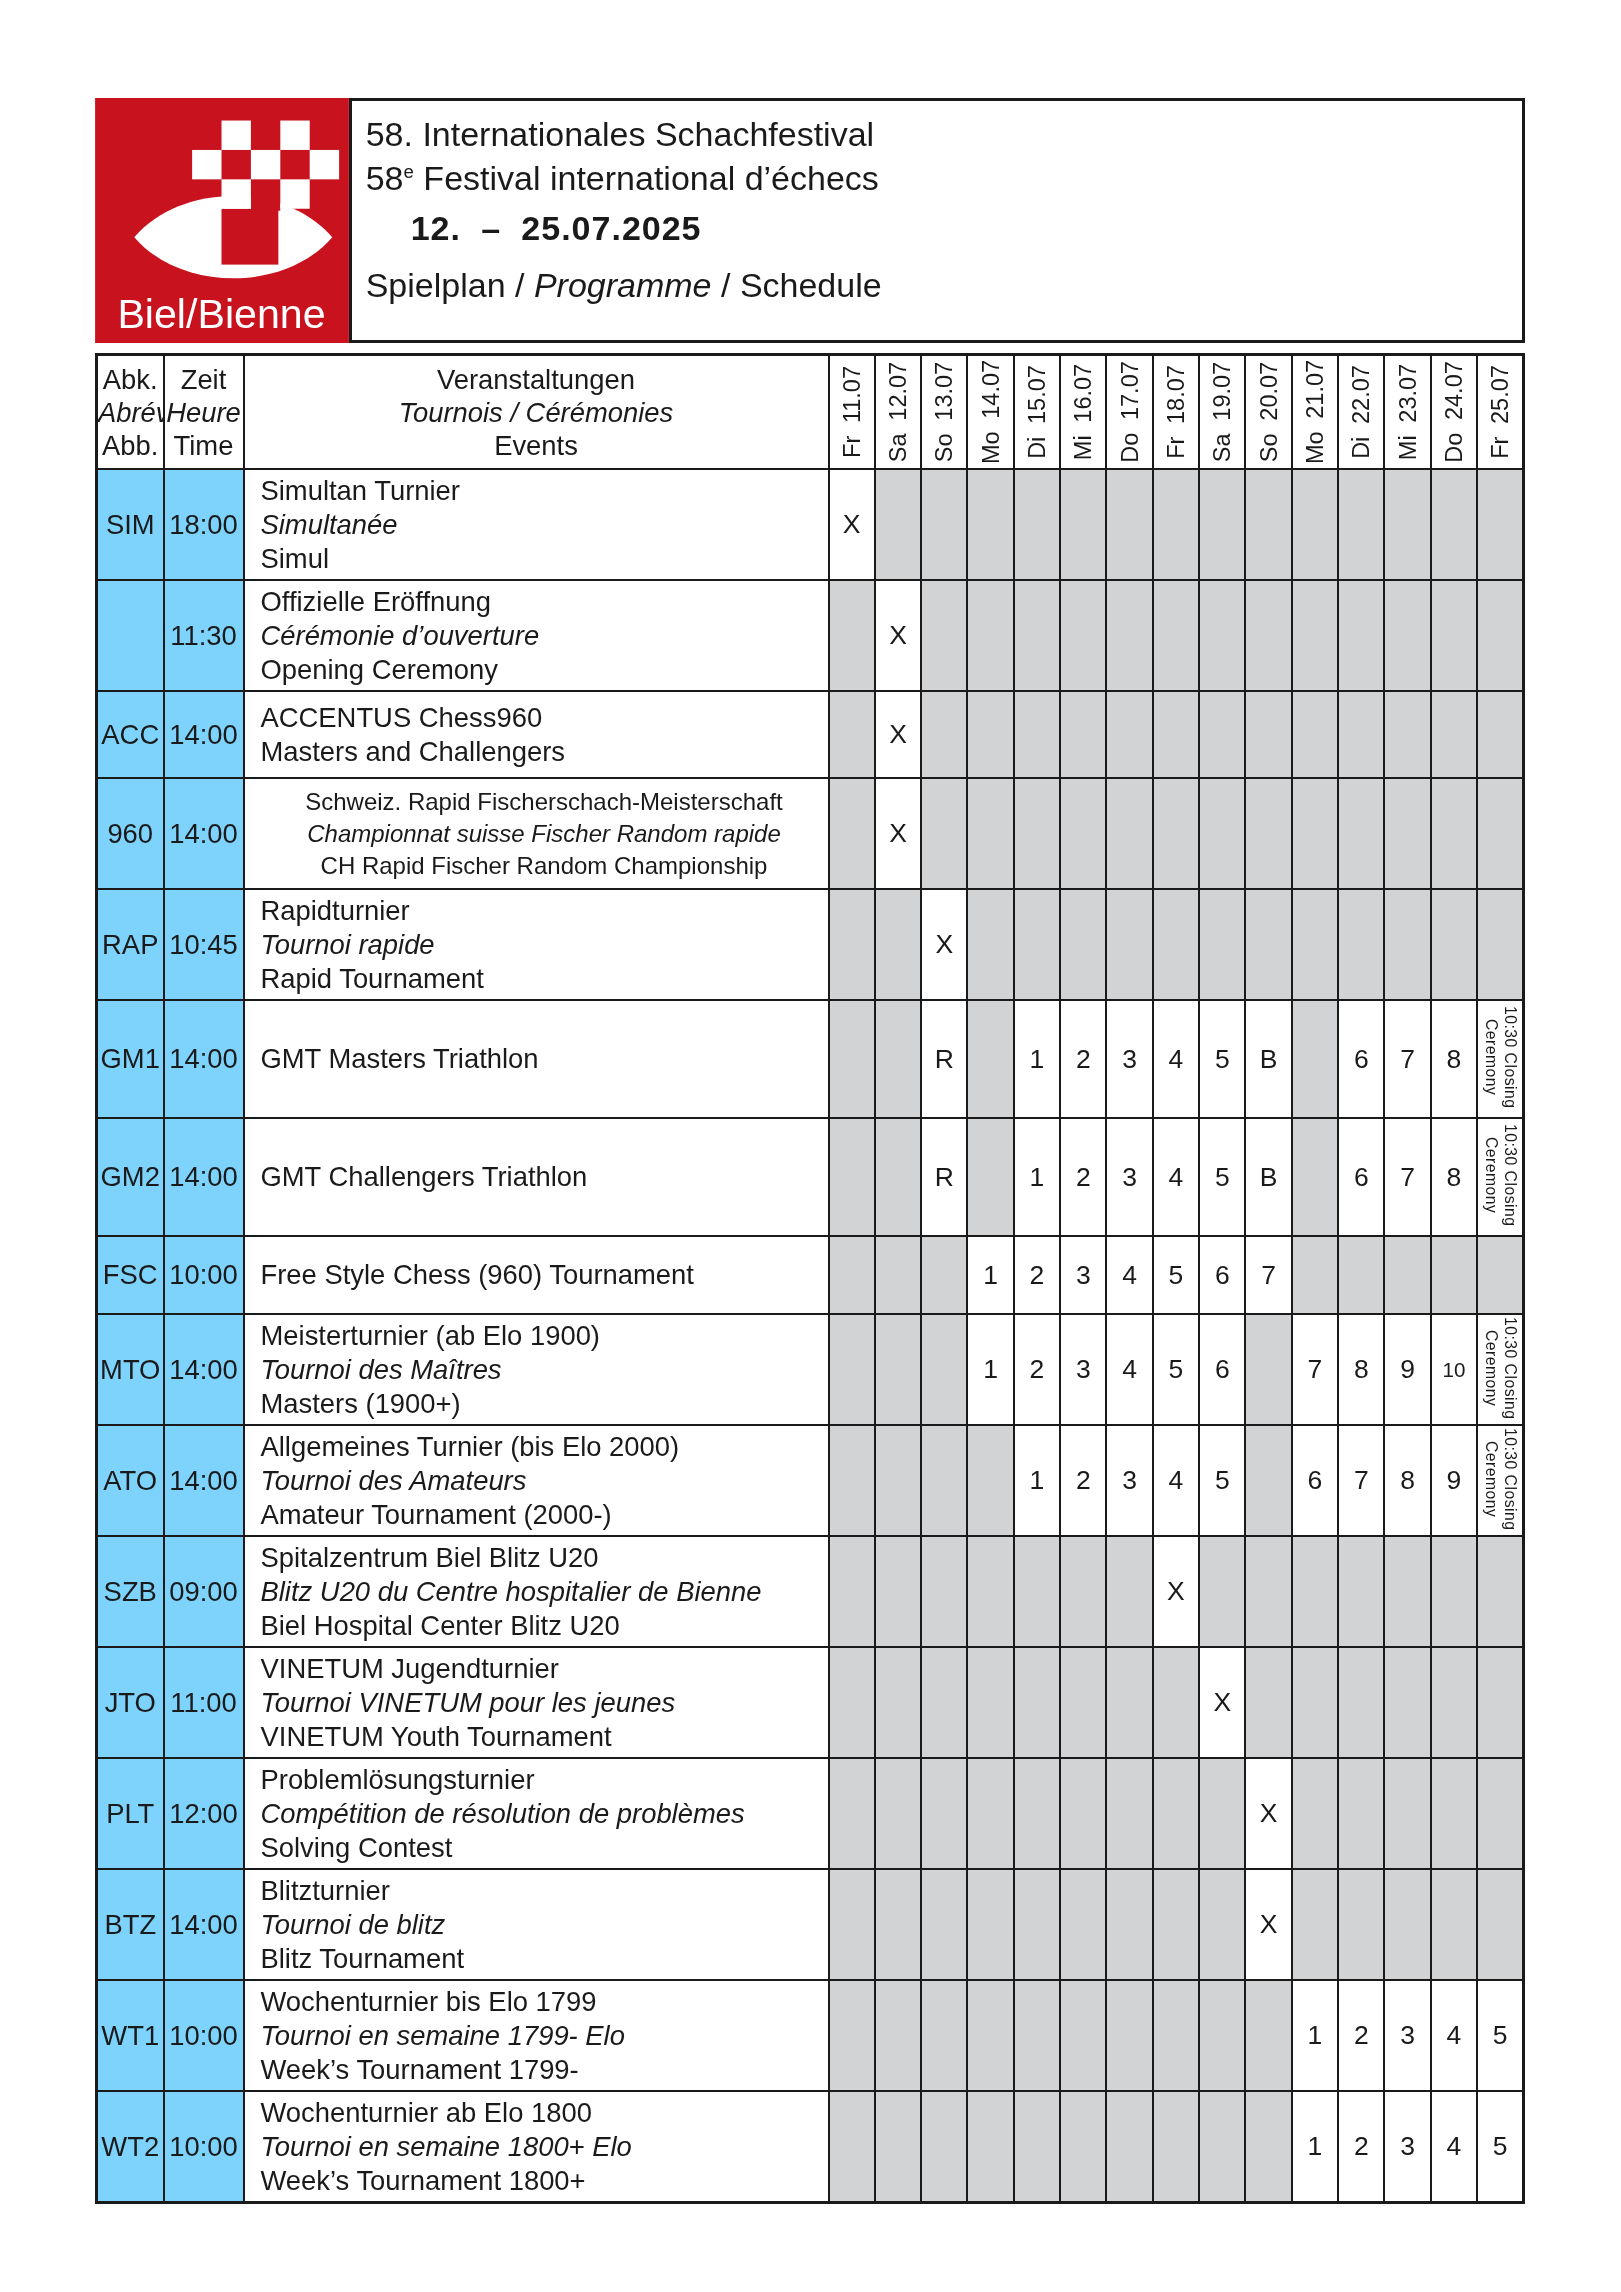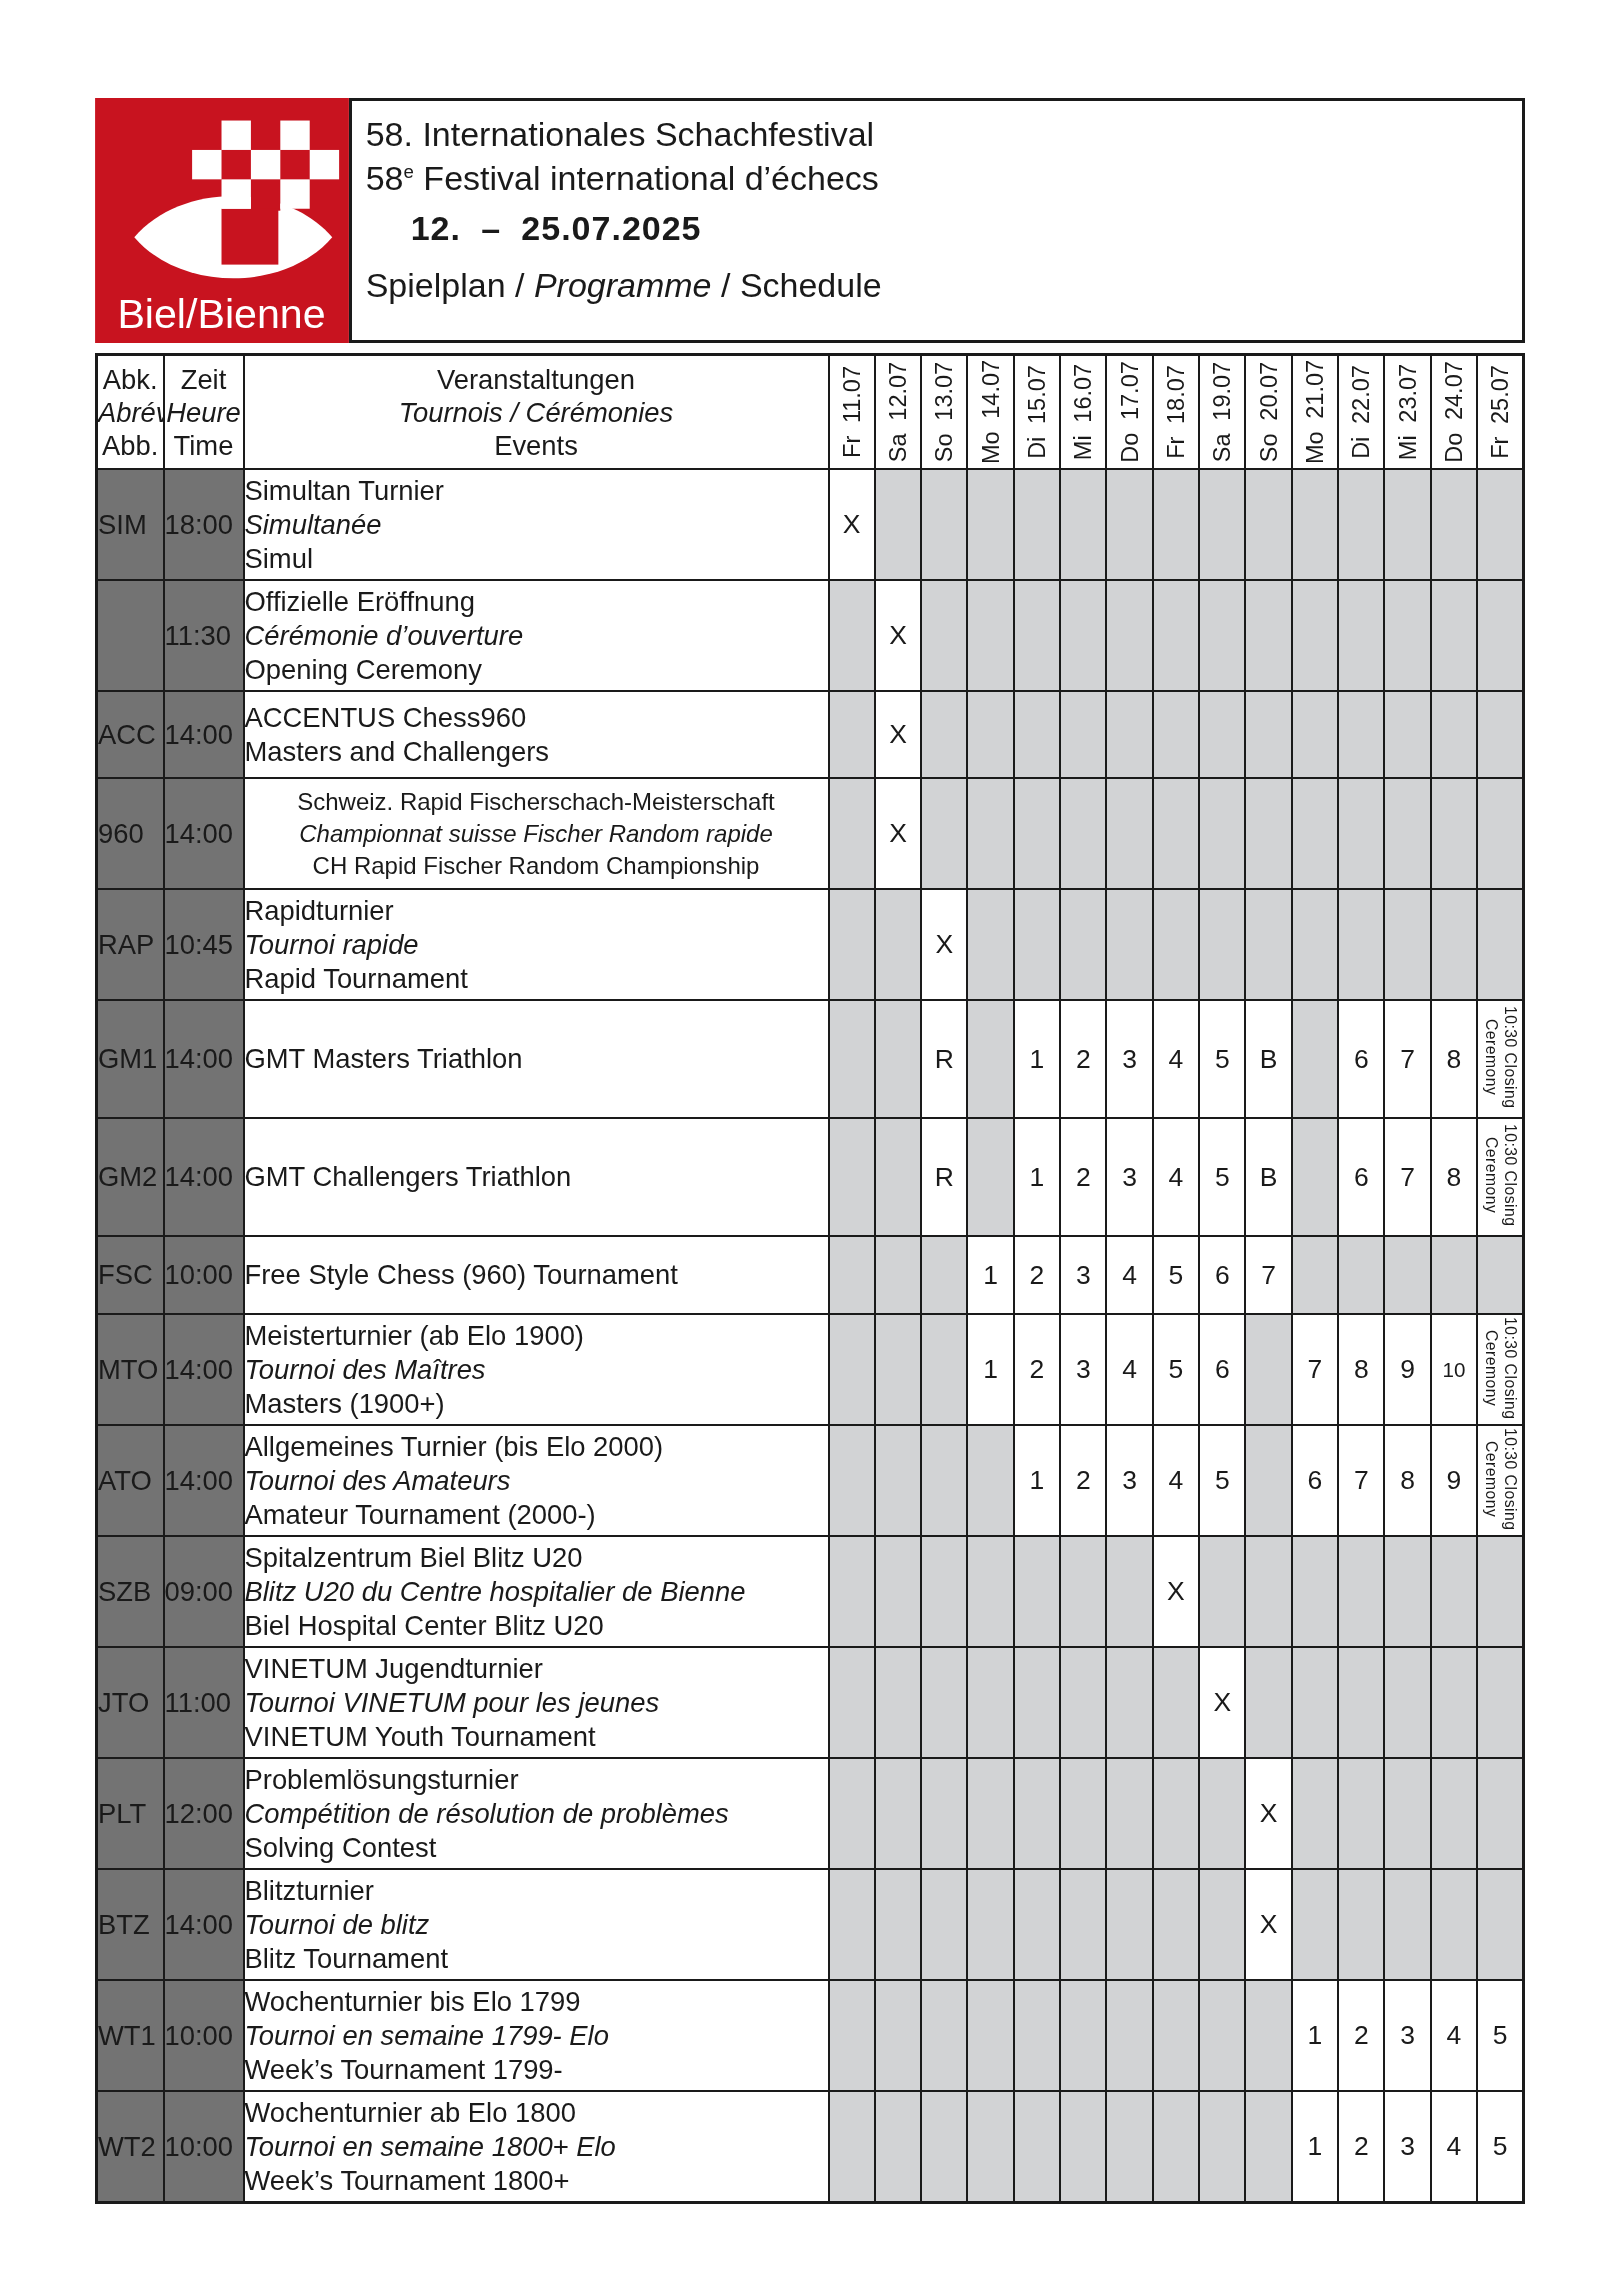--- a/index.html
+++ b/index.html
@@ -56,29 +56,29 @@
     white-space:nowrap;font-size:23.5px;
   }
   .rot .dy{display:inline-block;margin-right:12.7px;}
 
   tbody tr.row-std{height:111px;}
   tbody tr.row-tall{height:118px;}
   tbody tr.row-short{height:78px;}
   tbody tr.row-two{height:87px;}
 
   .abbr-cell,.time-cell{
-    text-align:left;vertical-align:middle;
-    font-size:27.4px;background:#737373;
+    text-align:center;vertical-align:middle;
+    font-size:27.4px;background:#7dd3fc;
   }
   .event-cell{
     vertical-align:middle;background:#fff;
     font-size:27.4px;line-height:34px;padding:0 5.9px 0 12.7px;
   }
   tr.row-compact .event-cell{font-size:24px;line-height:32px;text-align:center;}
-  .event-cell .ln{display:block;white-space:nowrap;}
+  .event-cell .ln{display:block;white-space:nowrap;padding-left:16px;}
   .event-cell .fr-line{font-style:italic;}
 
   .day-cell{text-align:center;vertical-align:middle;background:var(--gray);}
   .day-cell.mark{background:#fff;font-size:26.5px;}
   .day-cell.mark.sm{font-size:20.6px;border-radius:20px;}
   .day-cell.cc{background:#fff;}
   .cc .vtxt{
     display:inline-block;writing-mode:vertical-rl;
     font-size:15.7px;line-height:1.2;height:104px;
     text-align:center;letter-spacing:0.5px;

